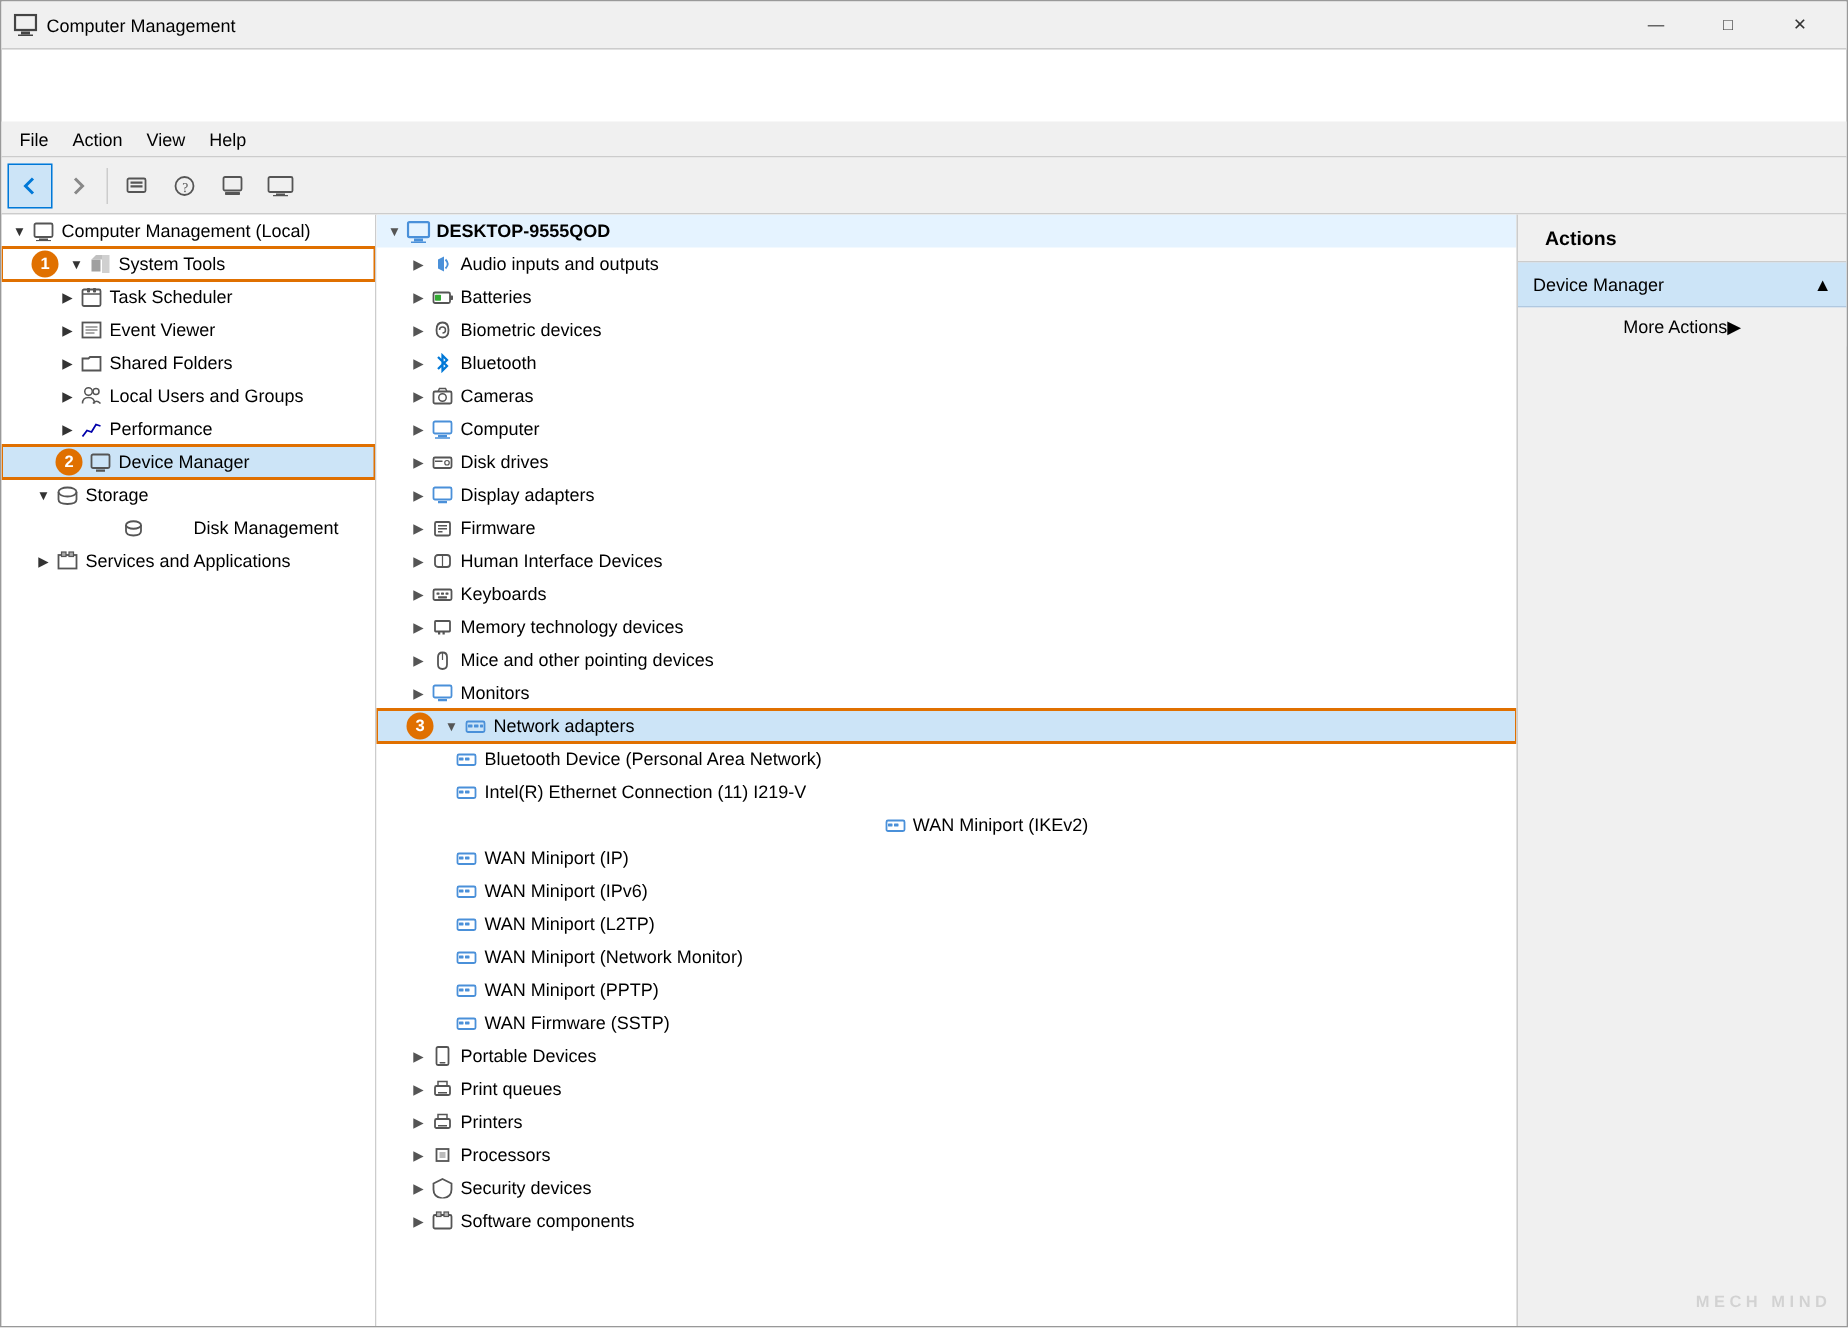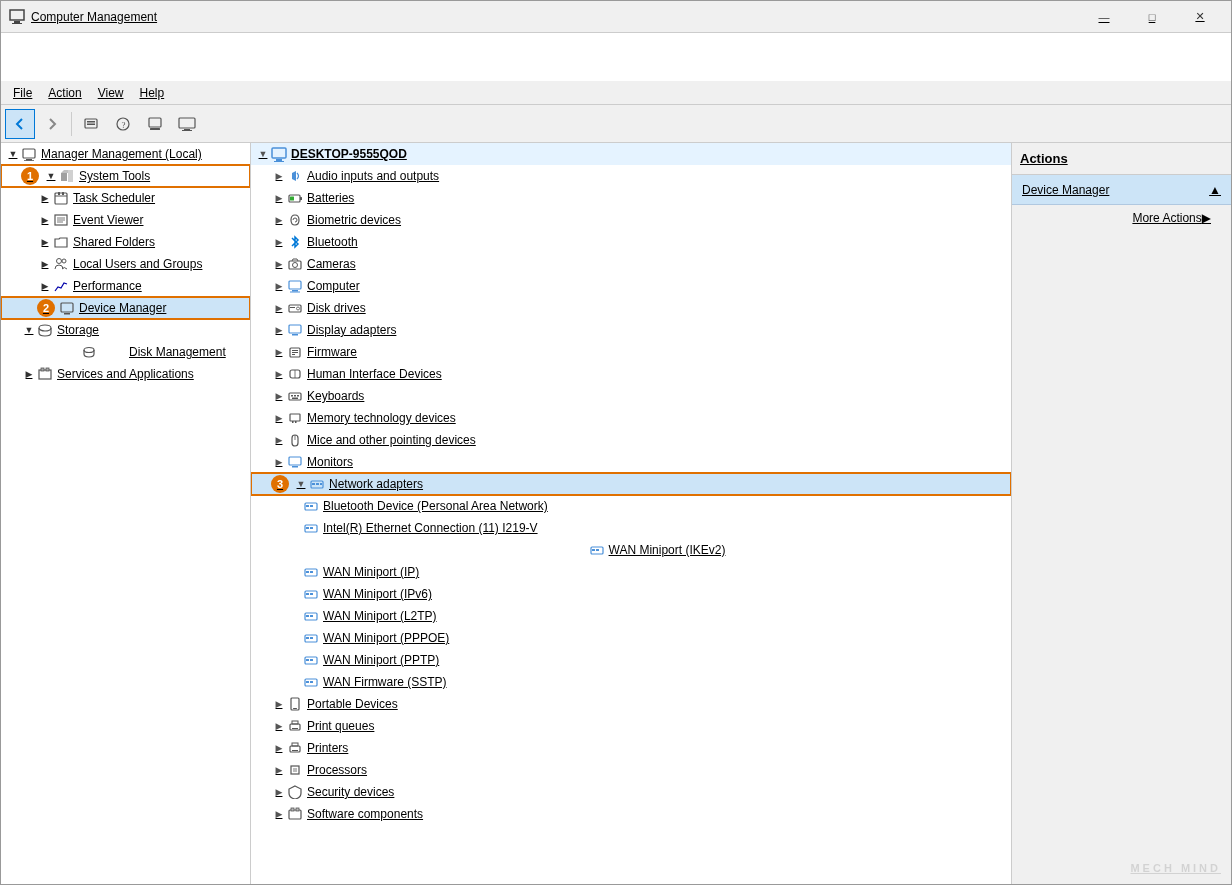--- a/index.html
+++ b/index.html
@@ -237,21 +237,21 @@
       display: flex;
       flex-direction: column;
     }
 
     .actions-title {
       height: 32px;
       background: #f0f0f0;
       border-bottom: 1px solid #ccc;
       display: flex;
       align-items: center;
-      padding: 0 8px;
+      padding: 0 18px;
       font-size: 13px;
       font-weight: bold;
     }
 
     .actions-section-header {
       height: 30px;
       background: #cce4f7;
       display: flex;
       align-items: center;
       padding: 0 10px;
@@ -262,36 +262,36 @@
       justify-content: space-between;
     }
 
     .actions-item {
       height: 26px;
       display: flex;
       align-items: center;
       padding: 0 20px;
       font-size: 12px;
       cursor: pointer;
-      justify-content: flex-end;
+      justify-content: center;
       background: #f0f0f0;
     }
 
     
     ::-webkit-scrollbar { width: 16px; }
     ::-webkit-scrollbar-track { background: #f0f0f0; }
     ::-webkit-scrollbar-thumb { background: #c0c0c0; border: 3px solid #f0f0f0; border-radius: 0; }
 
     
     .indent-1 { padding-left: 20px; }
   </style>
 </head>
 <body>
 
-<div class="window" style="position:relative;text-decoration:underline;">
+<div class="window" style="position:relative;">
 
   <div class="title-bar">
     <div class="title-bar-icon">
       <svg width="16" height="16" viewBox="0 0 16 16">
         <rect x="1" y="1" width="14" height="10" fill="none" stroke="#444" stroke-width="1.5"></rect>
         <rect x="5" y="12" width="6" height="2" fill="#444"></rect>
         <rect x="3" y="14" width="10" height="1" fill="#444"></rect>
       </svg>
     </div>
     <span class="title-bar-title">Computer Management</span>
@@ -355,21 +355,21 @@
 
       <div class="tree-item" style="padding-left:4px;">
         <div class="tree-expander">▼</div>
         <div class="tree-icon">
           <svg width="14" height="14" viewBox="0 0 14 14">
             <rect x="1" y="2" width="12" height="9" rx="1" fill="none" stroke="#555" stroke-width="1.2"></rect>
             <rect x="4" y="12" width="6" height="1.5" fill="#555"></rect>
             <rect x="2" y="13" width="10" height="0.8" fill="#555"></rect>
           </svg>
         </div>
-        <span class="tree-label">Manager Management (Local)</span>
+        <span class="tree-label">Computer Management (Local)</span>
       </div>
 
       <div class="tree-item indent-1 highlight-box" style="padding-left:20px;">
         <div class="badge">1</div>
         <div class="tree-expander">▼</div>
         <div class="tree-icon">
           <svg width="14" height="14" viewBox="0 0 14 14">
             <rect x="1" y="4" width="6" height="8" fill="#a0a0a0"></rect>
             <polygon points="1,4 4,1 10,1 10,4" fill="#c0c0c0"></polygon>
             <rect x="8" y="1" width="5" height="12" fill="#d0d0d0"></rect>
@@ -735,31 +735,31 @@
         <div class="device-icon">
           <svg width="14" height="14" viewBox="0 0 14 14">
               <rect x="1" y="4" width="12" height="7" rx="1" fill="none" stroke="#4a90d9" stroke-width="1.2"></rect>
               <rect x="2" y="6" width="3" height="2" rx="0.3" fill="#4a90d9"></rect>
               <rect x="6" y="6" width="3" height="2" rx="0.3" fill="#4a90d9"></rect>
             </svg>
         </div>
         <span class="device-label">WAN Miniport (L2TP)</span>
       </div>
 
-
       <div class="device-item" style="padding-left:52px;">
         <div class="device-icon">
           <svg width="14" height="14" viewBox="0 0 14 14">
               <rect x="1" y="4" width="12" height="7" rx="1" fill="none" stroke="#4a90d9" stroke-width="1.2"></rect>
               <rect x="2" y="6" width="3" height="2" rx="0.3" fill="#4a90d9"></rect>
               <rect x="6" y="6" width="3" height="2" rx="0.3" fill="#4a90d9"></rect>
             </svg>
         </div>
-        <span class="device-label">WAN Miniport (PPPOE)</span>
-      </div>
+        <span class="device-label">WAN Miniport (Network Monitor)</span>
+      </div>
+
 
       <div class="device-item" style="padding-left:52px;">
         <div class="device-icon">
           <svg width="14" height="14" viewBox="0 0 14 14">
               <rect x="1" y="4" width="12" height="7" rx="1" fill="none" stroke="#4a90d9" stroke-width="1.2"></rect>
               <rect x="2" y="6" width="3" height="2" rx="0.3" fill="#4a90d9"></rect>
               <rect x="6" y="6" width="3" height="2" rx="0.3" fill="#4a90d9"></rect>
             </svg>
         </div>
         <span class="device-label">WAN Miniport (PPTP)</span>

